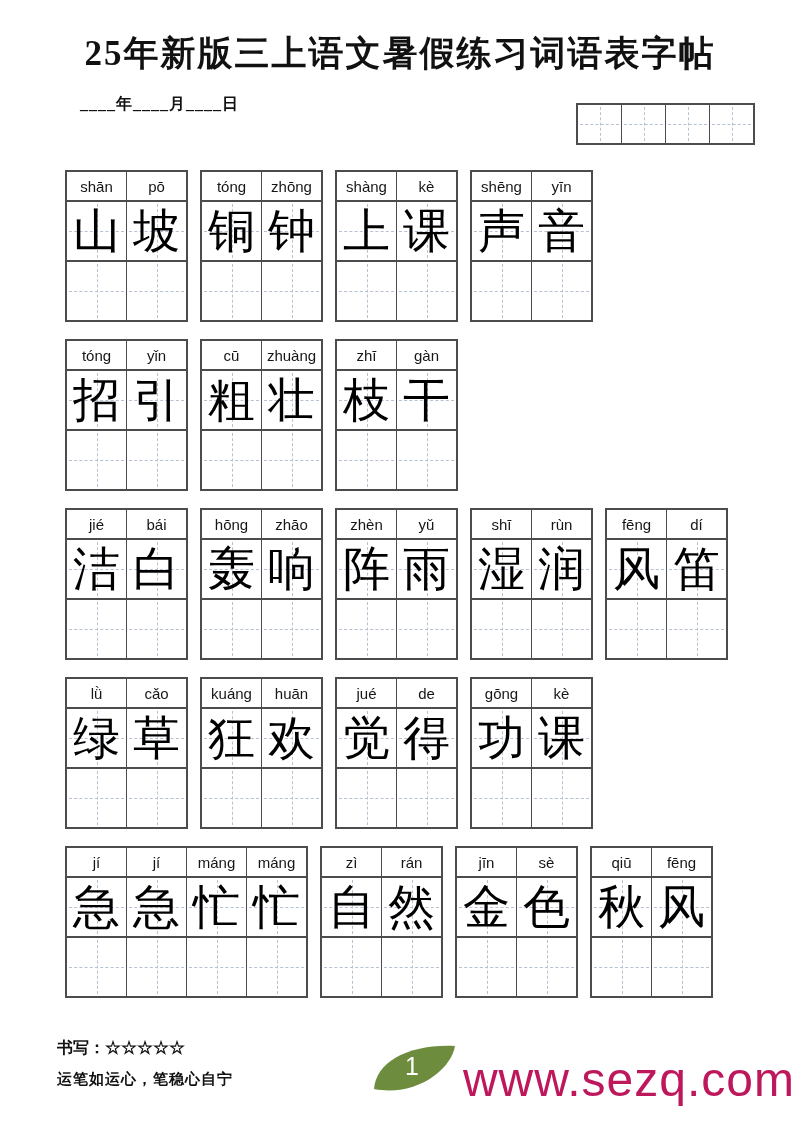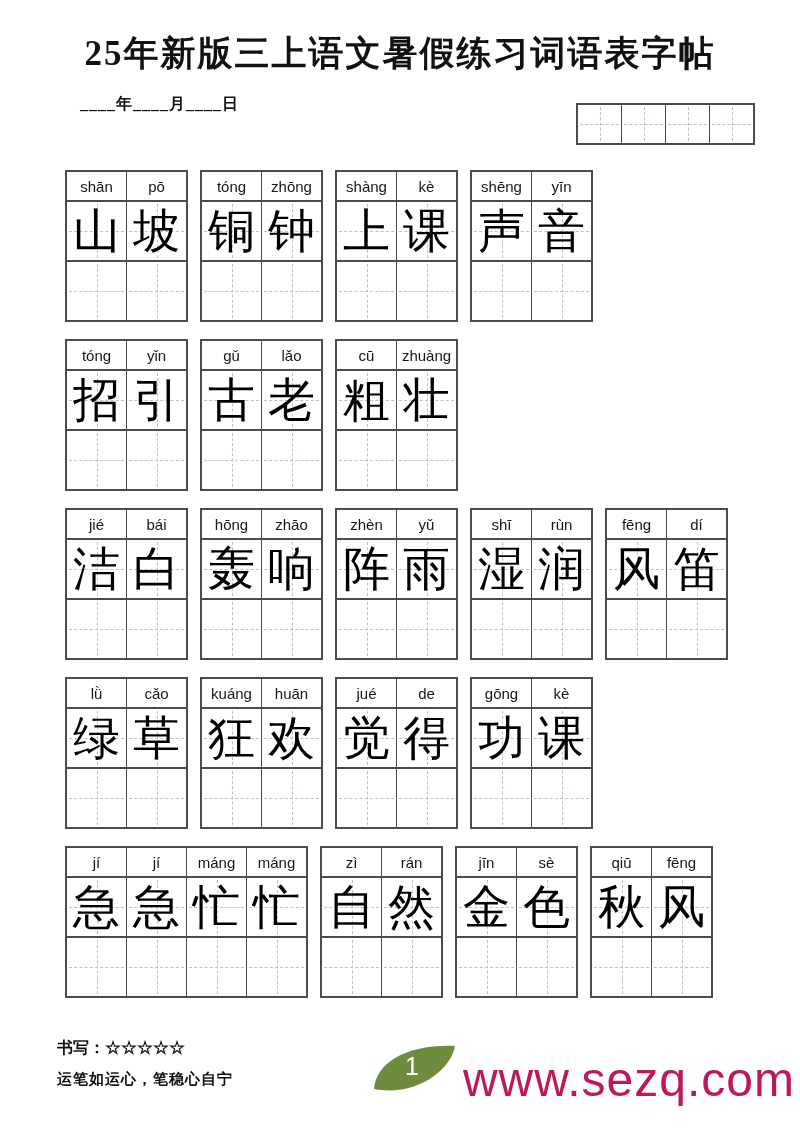--- a/index.html
+++ b/index.html
@@ -158,47 +158,47 @@
               <span class="glyph">引</span>
             </div>
           </div>
           <div class="char-row prac-row">
             <div class="ccell"></div>
             <div class="ccell"></div>
           </div>
         </div>
         <div class="block">
           <div class="pin-row">
-            <div class="pcell">gǔ</div>
-            <div class="pcell">lǎo</div>
-          </div>
-          <div class="char-row">
-            <div class="ccell">
-              <span class="glyph">古</span>
-            </div>
-            <div class="ccell">
-              <span class="glyph">老</span>
-            </div>
-          </div>
-          <div class="char-row prac-row">
-            <div class="ccell"></div>
-            <div class="ccell"></div>
-          </div>
-        </div>
-        <div class="block">
-          <div class="pin-row">
             <div class="pcell">cū</div>
             <div class="pcell">zhuàng</div>
           </div>
           <div class="char-row">
             <div class="ccell">
               <span class="glyph">粗</span>
             </div>
             <div class="ccell">
               <span class="glyph">壮</span>
+            </div>
+          </div>
+          <div class="char-row prac-row">
+            <div class="ccell"></div>
+            <div class="ccell"></div>
+          </div>
+        </div>
+        <div class="block">
+          <div class="pin-row">
+            <div class="pcell">zhī</div>
+            <div class="pcell">gàn</div>
+          </div>
+          <div class="char-row">
+            <div class="ccell">
+              <span class="glyph">枝</span>
+            </div>
+            <div class="ccell">
+              <span class="glyph">干</span>
             </div>
           </div>
           <div class="char-row prac-row">
             <div class="ccell"></div>
             <div class="ccell"></div>
           </div>
         </div>
       </div>
     <div class="word-row">
         <div class="block">

